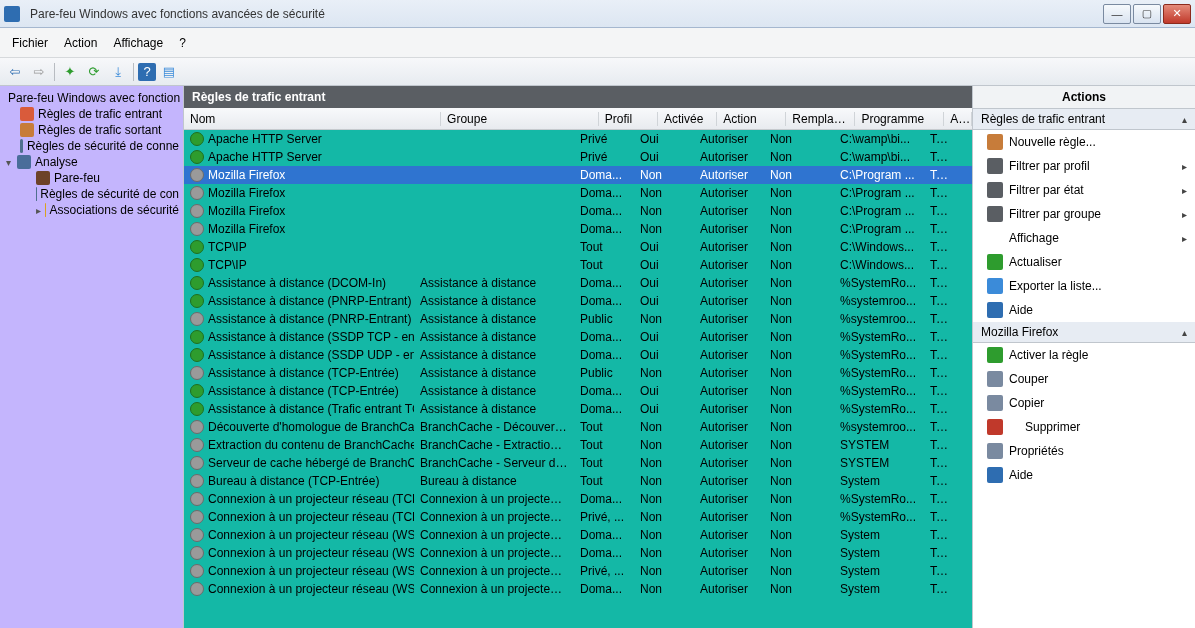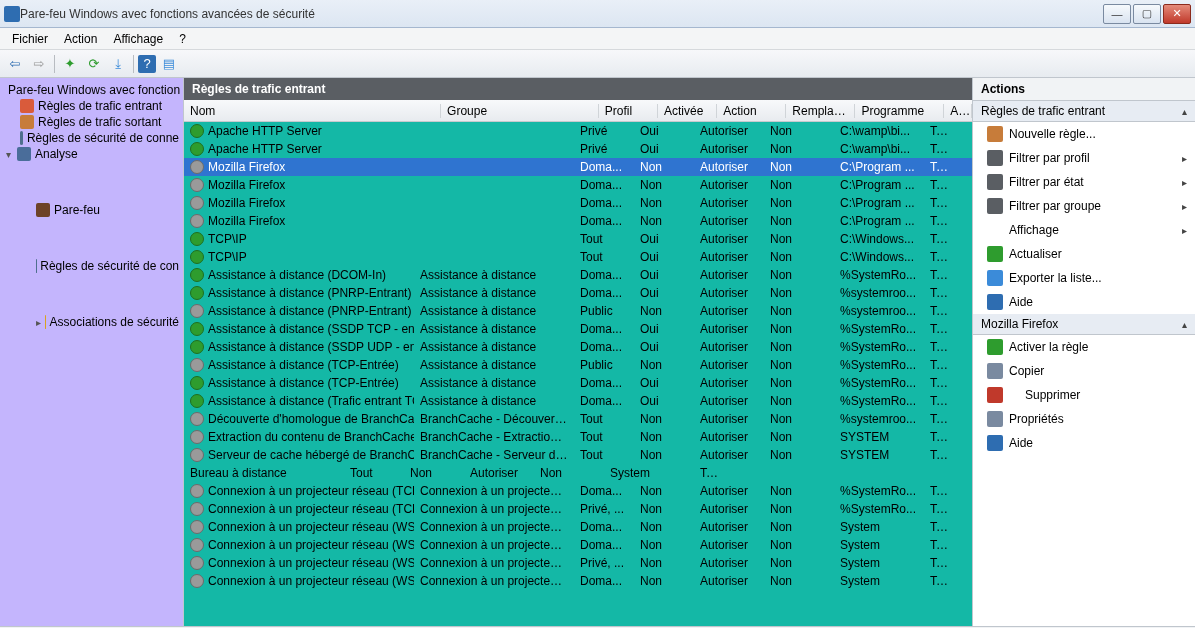--- a/index.html
+++ b/index.html
@@ -1,45 +1,45 @@
 <!DOCTYPE html>
 <html><head>
 <meta charset="utf-8">
 <style>
   * { box-sizing: border-box; font-family: "Segoe UI", Tahoma, sans-serif; font-size: 12px; }
   body { margin: 0; padding: 0; width: 1195px; height: 628px; background: #fff; overflow: hidden; }
 
   
   .titlebar { height: 28px; background: linear-gradient(#e9eff7,#dce6f2); display:flex; align-items:center; justify-content:space-between; padding:0 4px; border-bottom:1px solid #a5b7cf; }
-  .titlebar-left { display:flex; align-items:center; gap:0; }
+  .titlebar-left { display:flex; align-items:center; gap:10px; }
   .titlebar-title { font-weight:400; color:#333; }
   .win-icon { width:16px; height:16px; background:#2e6db1; border-radius:2px; display:inline-block; }
   .win-controls { display:flex; gap:2px; }
   .win-btn { width:28px; height:20px; border:1px solid #7a8aa0; border-radius:2px; display:flex; align-items:center; justify-content:center; font-size:11px; color:#333; background:linear-gradient(#f6f9fc,#d9e3f0);}
   .win-btn.close { background:linear-gradient(#e58b7a,#c0392b); color:#fff; border-color:#8b2a1c;}
   .win-btn.max { }
   .win-btn.min {}
 
   
-  .menubar { height:22px; background:#f4f5f6; border-bottom:1px solid #d6d9dc; display:flex; align-items:center; padding:0 4px; }
+  .menubar { height:30px; background:#f4f5f6; border-bottom:1px solid #d6d9dc; display:flex; align-items:center; padding:0 4px; }
   .menubar span { padding:2px 8px; cursor:default; }
 
   
   .toolbar { height:28px; background:linear-gradient(#f7f8fa,#e7ebf0); border-bottom:1px solid #c0c6cd; display:flex; align-items:center; padding:0 4px; gap:2px;}
   .tool-btn { width:22px; height:22px; display:flex; align-items:center; justify-content:center; border:1px solid transparent; font-size:13px;}
   .tool-sep { width:1px; height:18px; background:#b8bcc1; margin:0 2px;}
 
   
   .main { display:flex; height:548px; }
 
   .tree-pane { width:184px; border-right:1px solid #c0c6cd; background:#c4b5fd; overflow:hidden; padding:4px 2px;}
   .tree-row { display:flex; align-items:center; gap:4px; padding:1px 2px; white-space:nowrap; cursor:default;}
   .tree-ind0 { padding-left:2px; }
   .tree-ind1 { padding-left:18px; }
-  .tree-ind2 { padding-left:34px;margin-top:40px; }
+  .tree-ind2 { padding-left:34px; }
   .tree-ico { width:14px; height:14px; display:inline-block; border-radius:2px; }
   .ico-shield { background:#2e6db1; }
   .ico-in { background:#d95b3b; }
   .ico-out { background:#c77c3a; }
   .ico-sec { background:#4f6f8e; }
   .ico-mon { background:#4a6d9a; }
   .ico-fw { background:#6d4228; }
   .ico-lock { background:#d9a31f; }
   .exp { width:9px; text-align:center; color:#555; font-size:10px; display:inline-block;}
 
@@ -54,21 +54,21 @@
   .row { display:flex; align-items:center; height:18px; white-space:nowrap; }
   .row.sel { background:#2f74d0; color:#fff; }
   .cell { overflow:hidden; text-overflow:ellipsis; padding:0 6px; }
   .cell.nom{ width:230px; display:flex; align-items:center; gap:4px;}
   .cell.grp{width:160px;} .cell.prof{width:60px;} .cell.act{width:60px;} .cell.action{width:70px;} .cell.rep{width:70px;} .cell.prog{width:90px;} .cell.adr{width:28px;}
   .ico-rule { width:14px; height:14px; border-radius:50%; display:inline-block; flex-shrink:0;}
   .ico-on { background:#2e9c2e; border:1px solid #1f6f1f;}
   .ico-off { background:#9a9a9a; border:1px solid #6b6b6b;}
 
   .actions-pane { width:222px; background:#fff; display:flex; flex-direction:column;}
-  .actions-title{ background:#f1f3f5; border-bottom:1px solid #c0c6cd; padding:4px 8px; font-weight:bold;}
+  .actions-title{ background:#f1f3f5; border-bottom:1px solid #c0c6cd; padding:4px 8px; font-weight:bold;text-align:center;}
   .actions-hdr{ background:#e7ecf3; padding:3px 8px; display:flex; justify-content:space-between; align-items:center; border-bottom:1px solid #c0c6cd;}
   .act-item{ display:flex; align-items:center; gap:6px; padding:4px 8px 4px 14px; cursor:default;}
   .act-sub{display:flex;justify-content:space-between;align-items:center;}
   .act-ico{ width:16px; height:16px; display:inline-block;}
   .arrow{ font-size:10px; color:#444;}
 </style>
 </head>
 <body>
 
 <div class="titlebar">
@@ -394,20 +394,24 @@
           </div>
           <div class="cell grp">BranchCache - Serveur de c...</div>
           <div class="cell prof">Tout</div>
           <div class="cell act">Non</div>
           <div class="cell action">Autoriser</div>
           <div class="cell rep">Non</div>
           <div class="cell prog">SYSTEM</div>
           <div class="cell adr">Tou</div>
         </div>
         <div class="row">
+          <div class="cell nom">
+            <span class="ico-rule ico-off"></span>
+            <span>Bureau à distance (TCP-Entrée)</span>
+          </div>
           <div class="cell grp">Bureau à distance</div>
           <div class="cell prof">Tout</div>
           <div class="cell act">Non</div>
           <div class="cell action">Autoriser</div>
           <div class="cell rep">Non</div>
           <div class="cell prog">System</div>
           <div class="cell adr">Tou</div>
         </div>
         <div class="row">
           <div class="cell nom">
@@ -557,20 +561,26 @@
     <div id="act-g2">
         <div class="act-item">
           <span style="display:flex;align-items:center;gap:6px">
             <span class="act-ico" style="background:#2e9c2e;border-radius:2px"></span>
             <span>Activer la règle</span>
           </span>
         </div>
         <div class="act-item">
           <span style="display:flex;align-items:center;gap:6px">
             <span class="act-ico" style="background:#7a8aa0;border-radius:2px"></span>
+            <span>Couper</span>
+          </span>
+        </div>
+        <div class="act-item">
+          <span style="display:flex;align-items:center;gap:6px">
+            <span class="act-ico" style="background:#7a8aa0;border-radius:2px"></span>
             <span>Copier</span>
           </span>
         </div>
         <div class="act-item">
           <span style="display:flex;align-items:center;gap:22px">
             <span class="act-ico" style="background:#c0392b;border-radius:2px"></span>
             <span>Supprimer</span>
           </span>
         </div>
         <div class="act-item">

